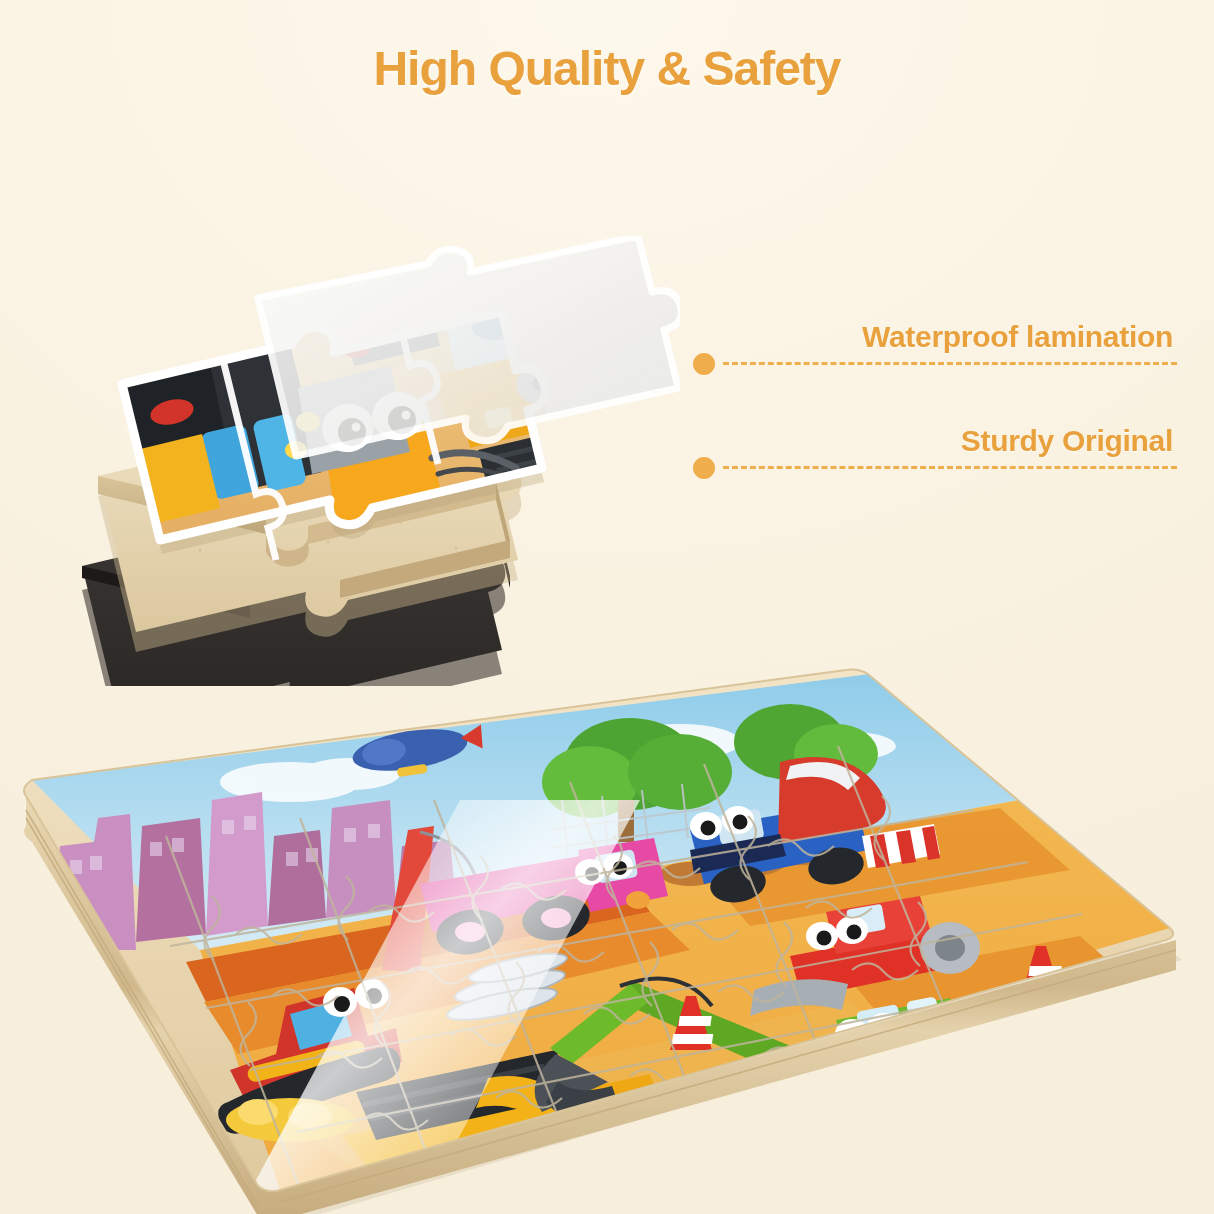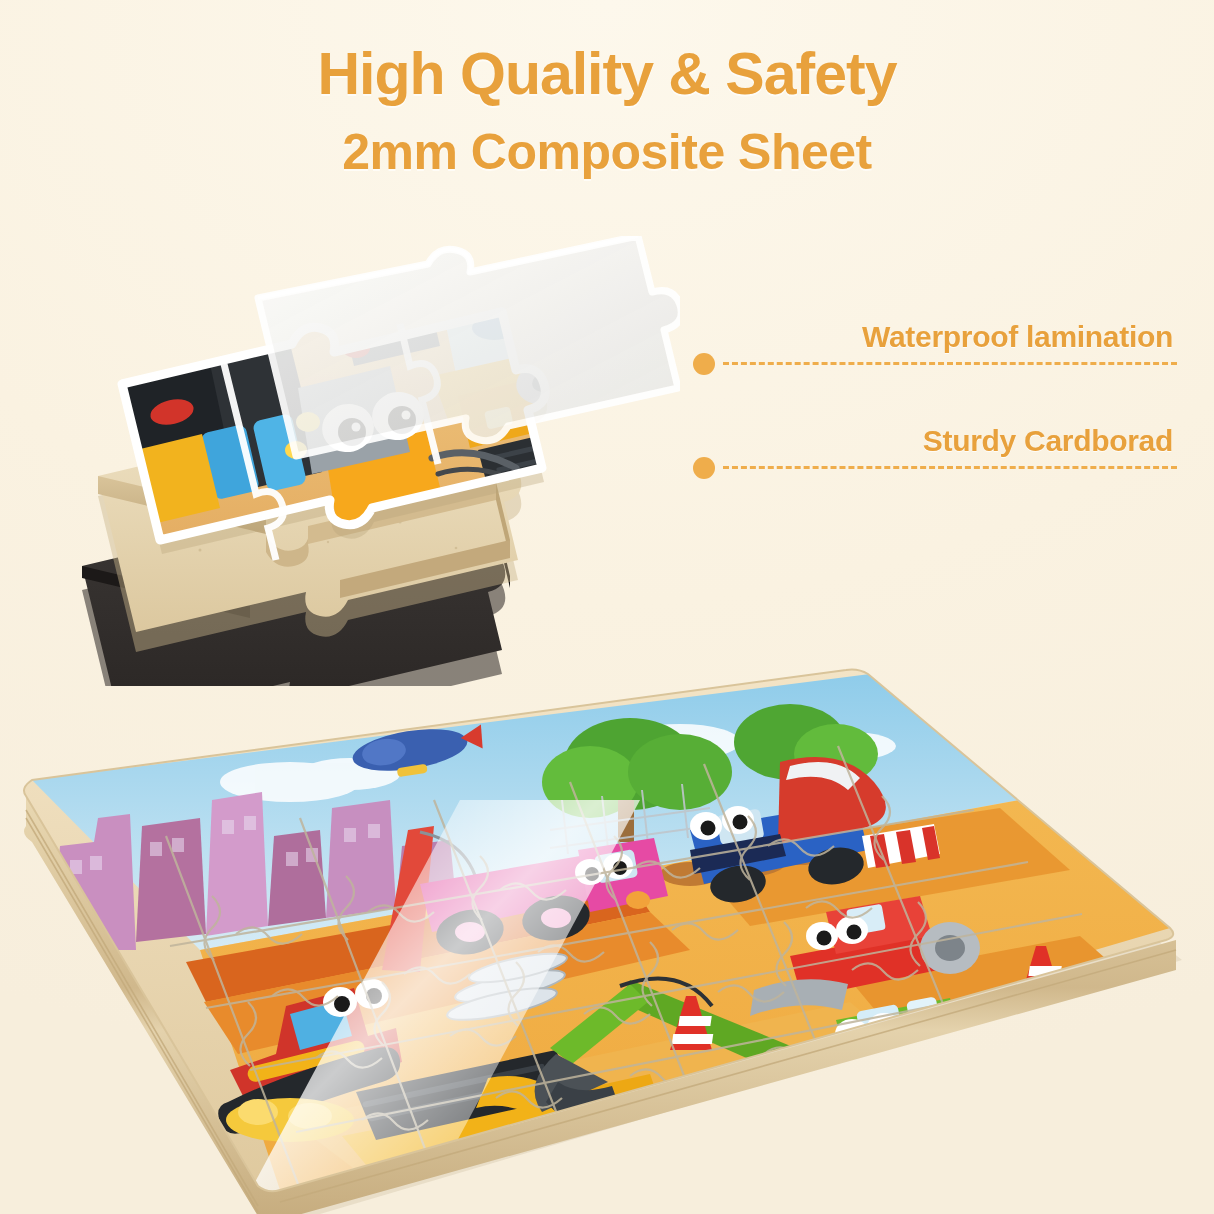--- a/index.html
+++ b/index.html
@@ -8,21 +8,21 @@
     font-family:"Liberation Sans", sans-serif;
     background:#FAF3E3;
     position:relative;
   }
   #stage { position:absolute; inset:0; background:
       radial-gradient(120% 90% at 50% 0%, #FDF8EC 0%, #FAF2E1 55%, #F7EEDC 100%); }
 
   
   .title {
     position:absolute; left:0; right:0; top:44px; text-align:center;
-    font-size:59px; font-weight:bold; letter-spacing:-1px;
+    font-size:48px; font-weight:bold; letter-spacing:-1px;
     color:#E8A13C; line-height:1.05;
     text-shadow:0 2px 0 rgba(255,255,255,.65);
   }
   .subtitle {
     position:absolute; left:0; right:0; top:126px; text-align:center;
     font-size:50px; font-weight:bold; letter-spacing:-0.5px;
     color:#E8A13C; line-height:1.05;
     text-shadow:0 2px 0 rgba(255,255,255,.65);
   }
 
@@ -52,21 +52,20 @@
   
   #board { position:absolute; left:-10px; top:650px; width:1230px; height:570px; }
   #board svg { position:absolute; left:0; top:0; width:1230px; height:570px; }
 </style>
 </head>
 <body>
 
 <div id="stage">
 
   <div class="title">High Quality &amp; Safety</div>
-  <div class="subtitle">2mm Composite Sheet</div>
 
   <div id="exploded">
     <svg viewBox="0 0 620 450" xmlns="http://www.w3.org/2000/svg">
       <defs>
         <linearGradient id="gWood" x1="0" y1="0" x2="0" y2="1">
           <stop offset="0%" stop-color="#EFE2C4"></stop>
           <stop offset="100%" stop-color="#DCC89F"></stop>
         </linearGradient>
         <linearGradient id="gWoodEdge" x1="0" y1="0" x2="0" y2="1">
           <stop offset="0%" stop-color="#D9C49A"></stop>
@@ -492,19 +491,19 @@
     </svg>
   </div>
 
   <div id="features">
     <div class="feature">
       <div class="f-label">Waterproof lamination</div>
       <div class="f-dot"></div>
       <div class="f-line"></div>
     </div>
     <div class="feature">
-      <div class="f-label">Sturdy Cardborad</div>
+      <div class="f-label">Sturdy Original</div>
       <div class="f-dot"></div>
       <div class="f-line"></div>
     </div>
   </div>
 
 </div>
 
 </body></html>

